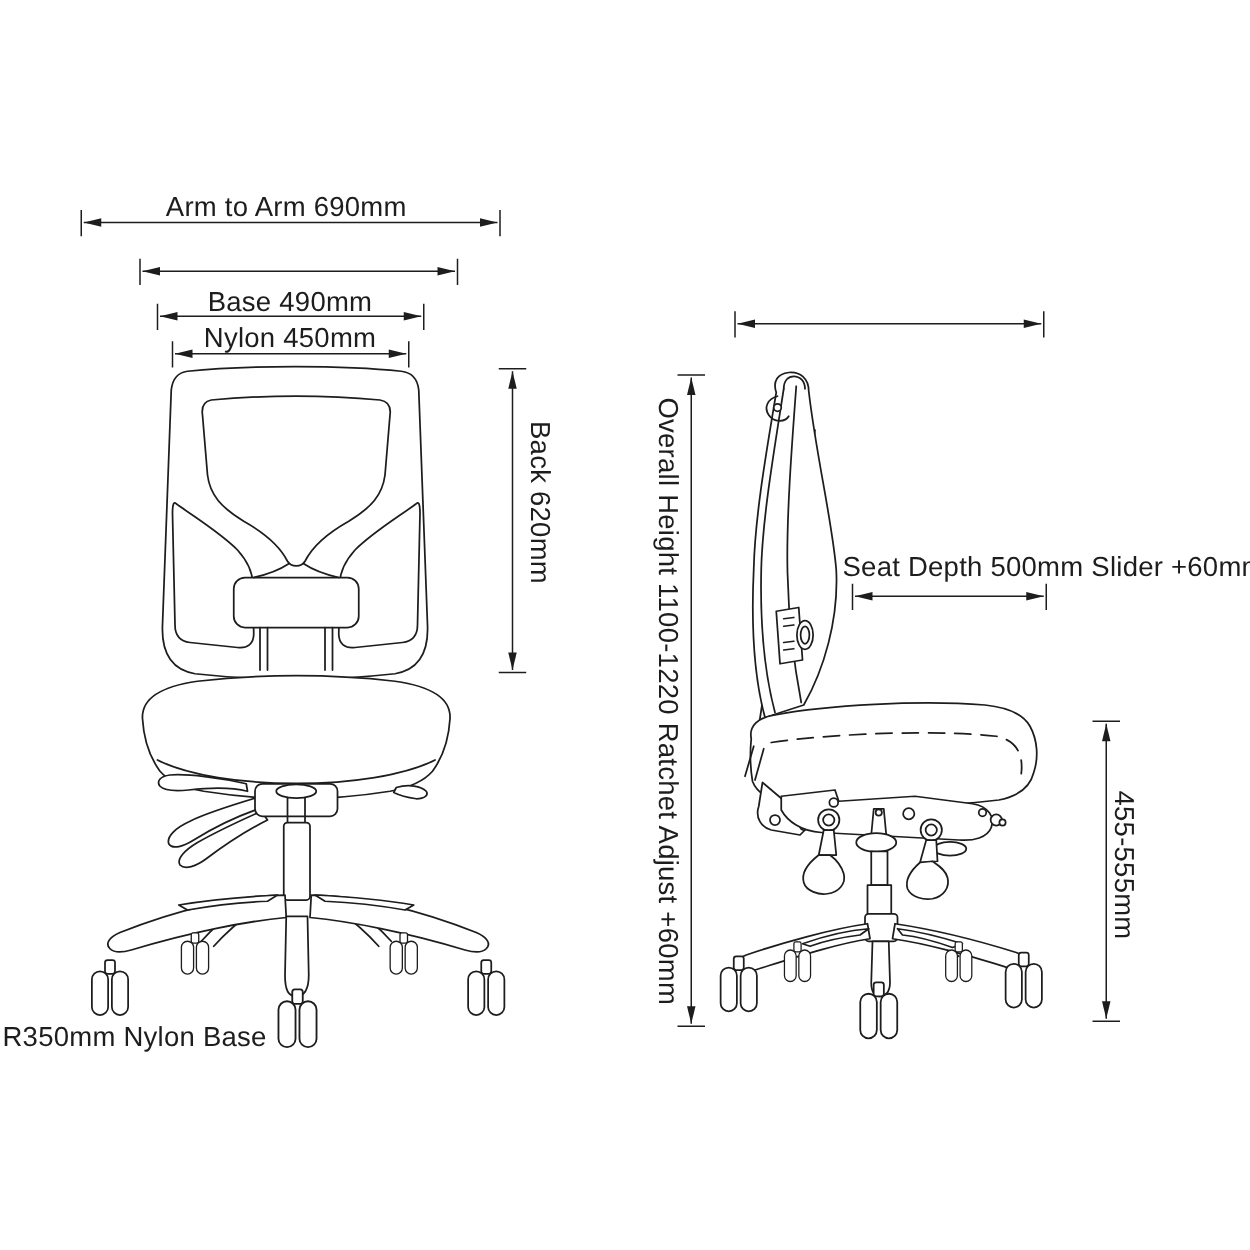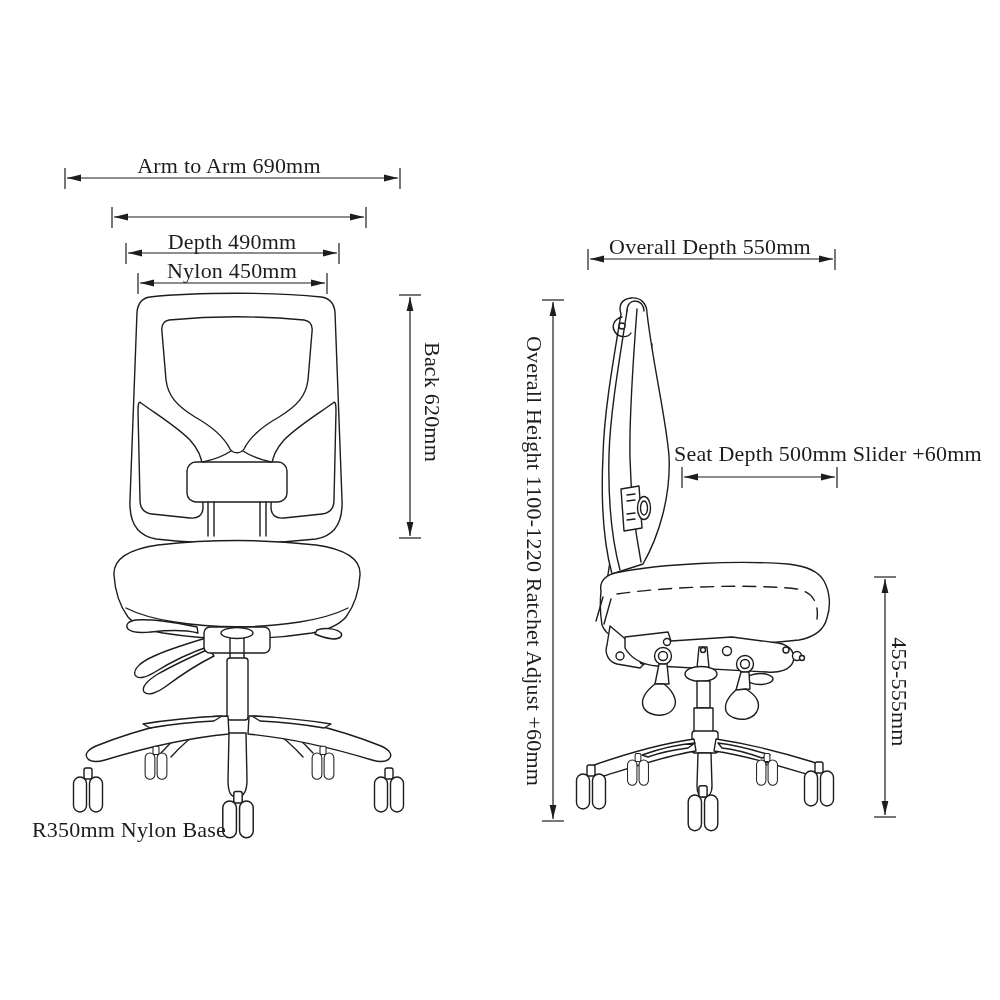--- a/index.html
+++ b/index.html
@@ -1,17 +1,17 @@
 <!DOCTYPE html>
 <html><head>
 <meta charset="utf-8">
 <style>
   html,body{margin:0;padding:0;background:#fff;}
   #canvas{position:relative;width:1000px;height:1000px;background:#fff;overflow:hidden;
-          font-family:Liberation Serif, serif;}
+          font-family:Liberation Sans, sans-serif;}
   #art{position:absolute;left:0;top:0;}
   .dim-label{position:absolute;font-size:22px;line-height:1.1;color:#1d1d1d;
              white-space:nowrap;letter-spacing:.2px;}
   .h-center{transform:translate(-50%,-50%);}
   .h-left{transform:translateY(-50%);}
   .v-rot{transform:translate(-50%,-50%) rotate(90deg);}
 </style>
 </head>
 <body>
 
@@ -176,21 +176,20 @@
     </g>
     <g>
       <line x1="885" y1="579" x2="885" y2="815" marker-start="url(#arr)" marker-end="url(#arr)"></line>
       <line x1="874" y1="577" x2="896" y2="577"></line>
           <line x1="874" y1="817" x2="896" y2="817"></line>
     </g>
   </g>
 </svg>
 
   <div class="dim-label h-center" style="left:229px;top:166px;">Arm to Arm 690mm</div>
-  <div class="dim-label h-center" style="left:232px;top:242px;">Depth 490mm</div>
+  <div class="dim-label h-center" style="left:232px;top:242px;">Base 490mm</div>
   <div class="dim-label h-center" style="left:232px;top:271px;">Nylon 450mm</div>
   <div class="dim-label v-rot" style="left:432px;top:402px;">Back 620mm</div>
-  <div class="dim-label h-center" style="left:710px;top:247px;">Overall Depth 550mm</div>
   <div class="dim-label v-rot" style="left:534px;top:561px;">Overall Height 1100-1220 Ratchet Adjust +60mm</div>
   <div class="dim-label h-left" style="left:674px;top:454px;">Seat Depth 500mm Slider +60mm</div>
   <div class="dim-label v-rot" style="left:899px;top:692px;">455-555mm</div>
-  <div class="dim-label h-left" style="left:2px;top:830px;margin-left:30px;">R350mm Nylon Base</div>
+  <div class="dim-label h-left" style="left:2px;top:830px;">R350mm Nylon Base</div>
 </div>
 
 </body></html>

